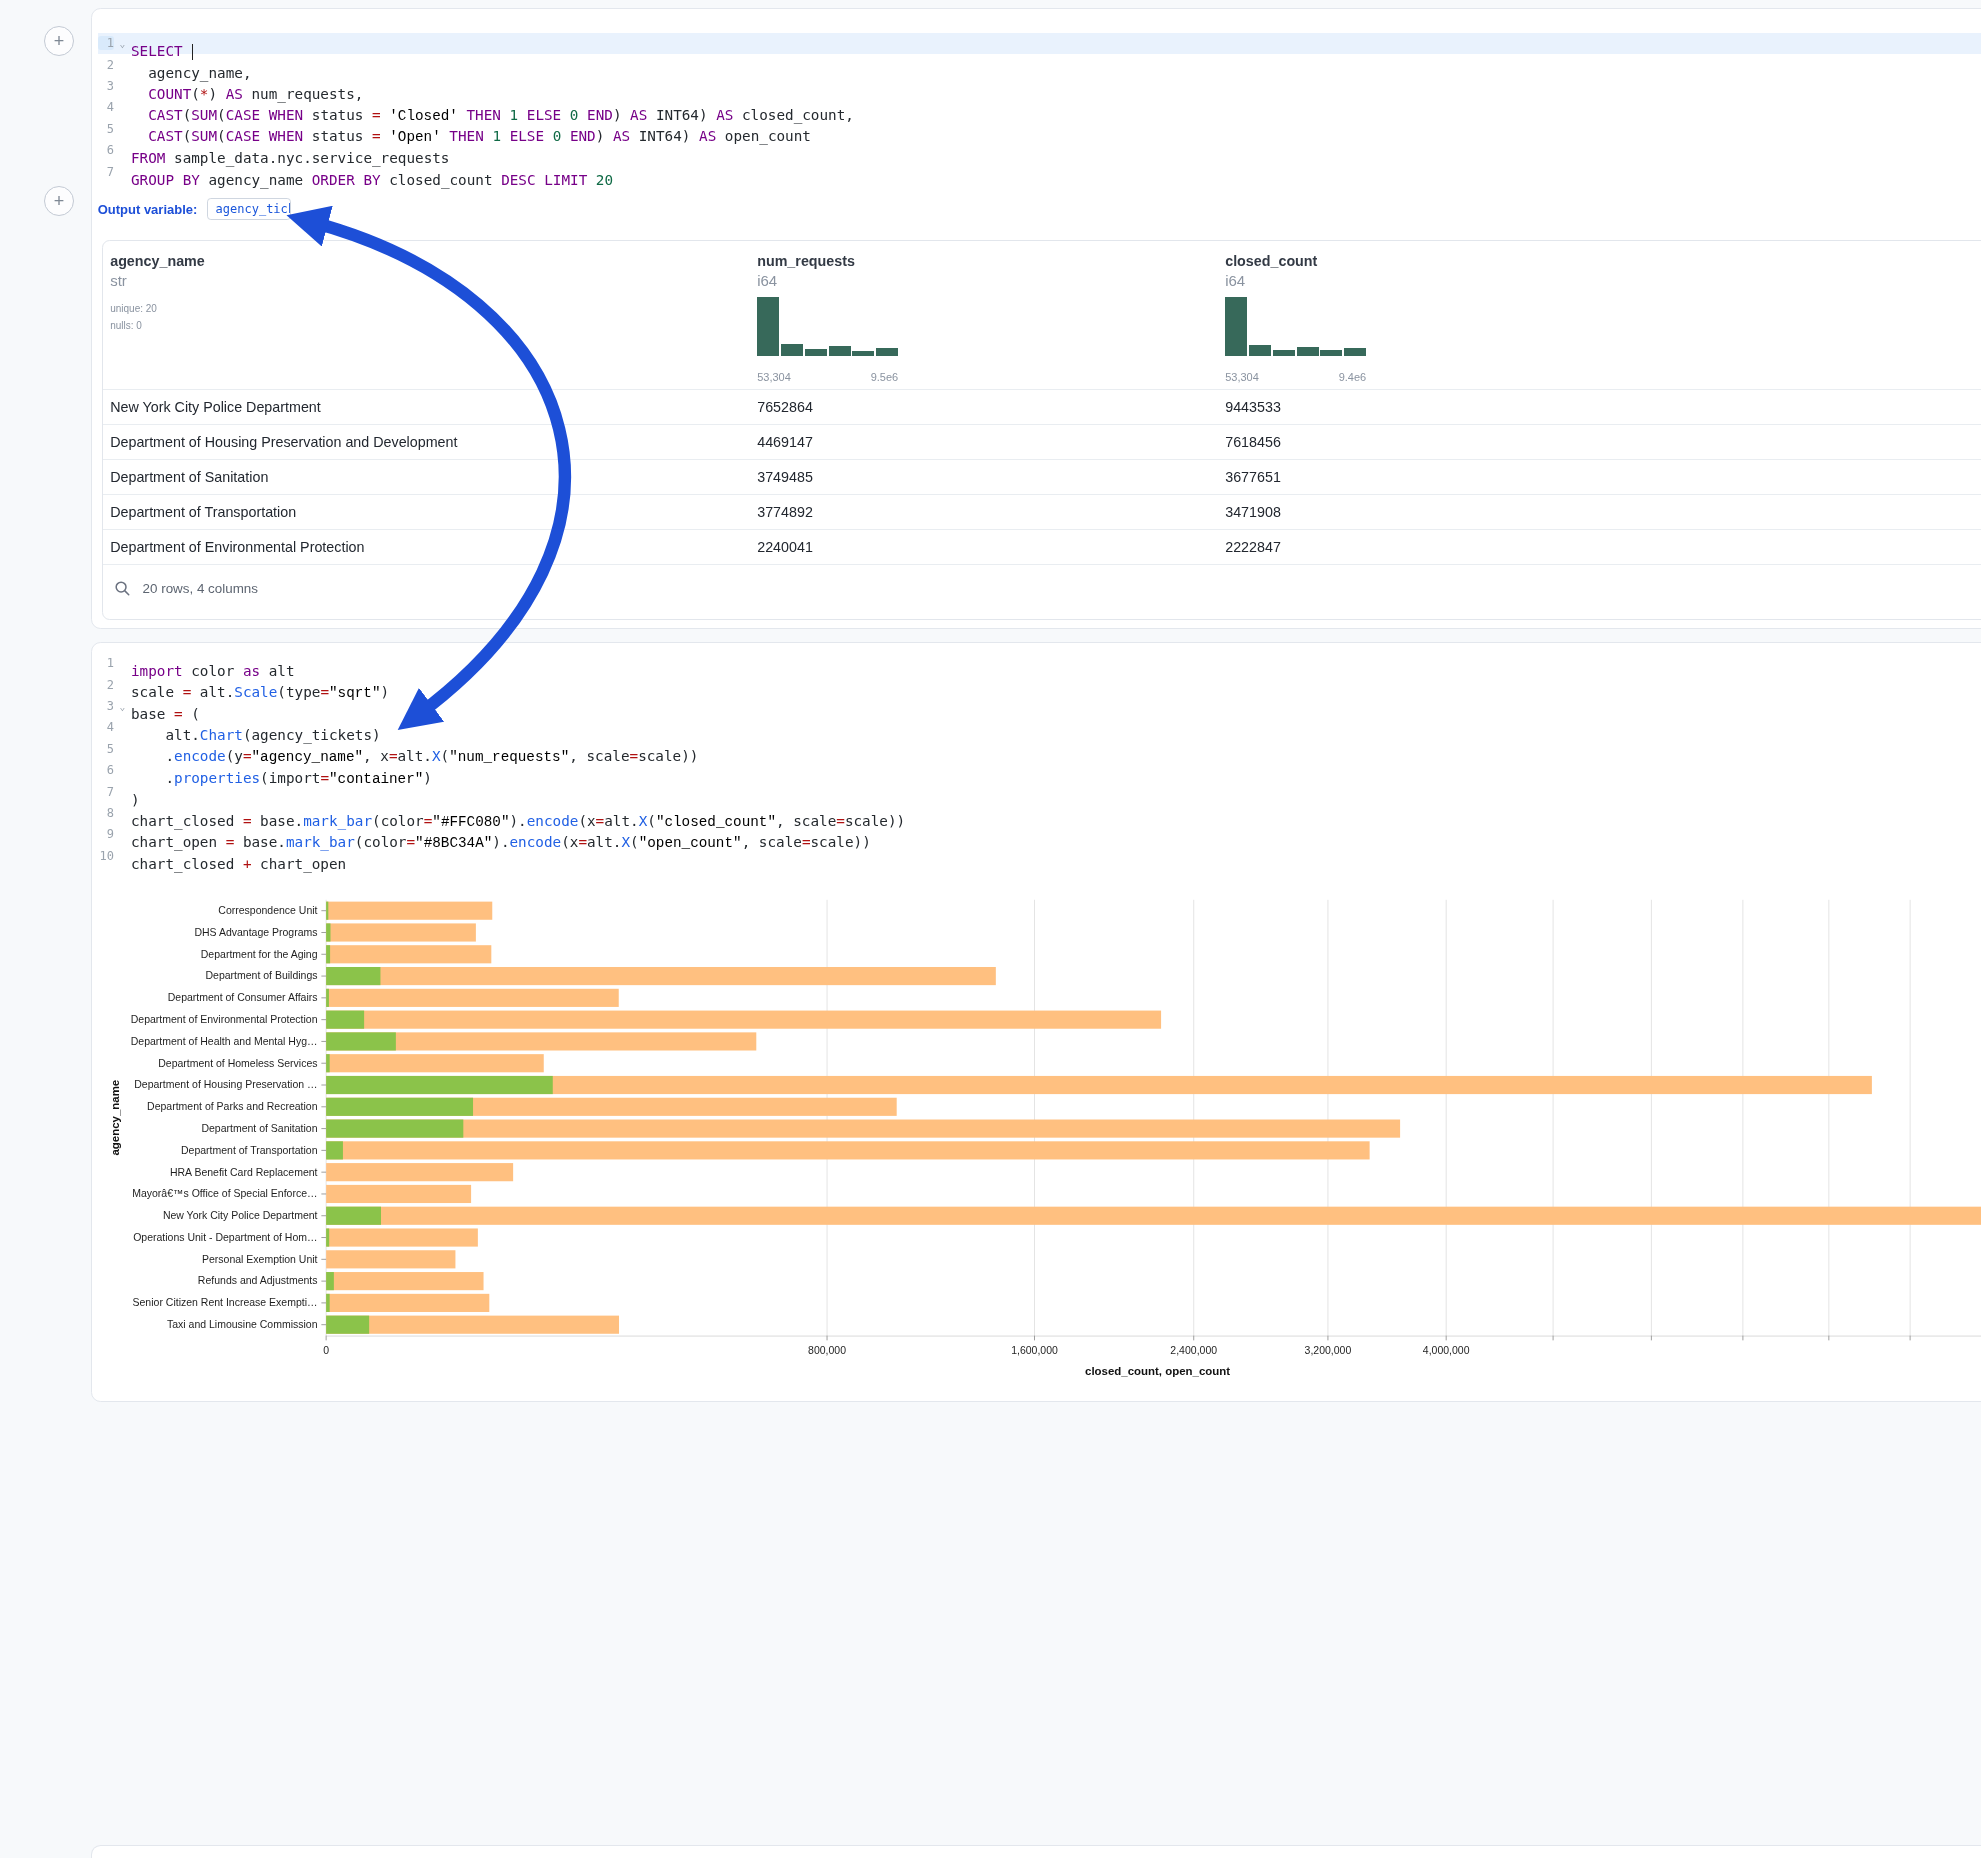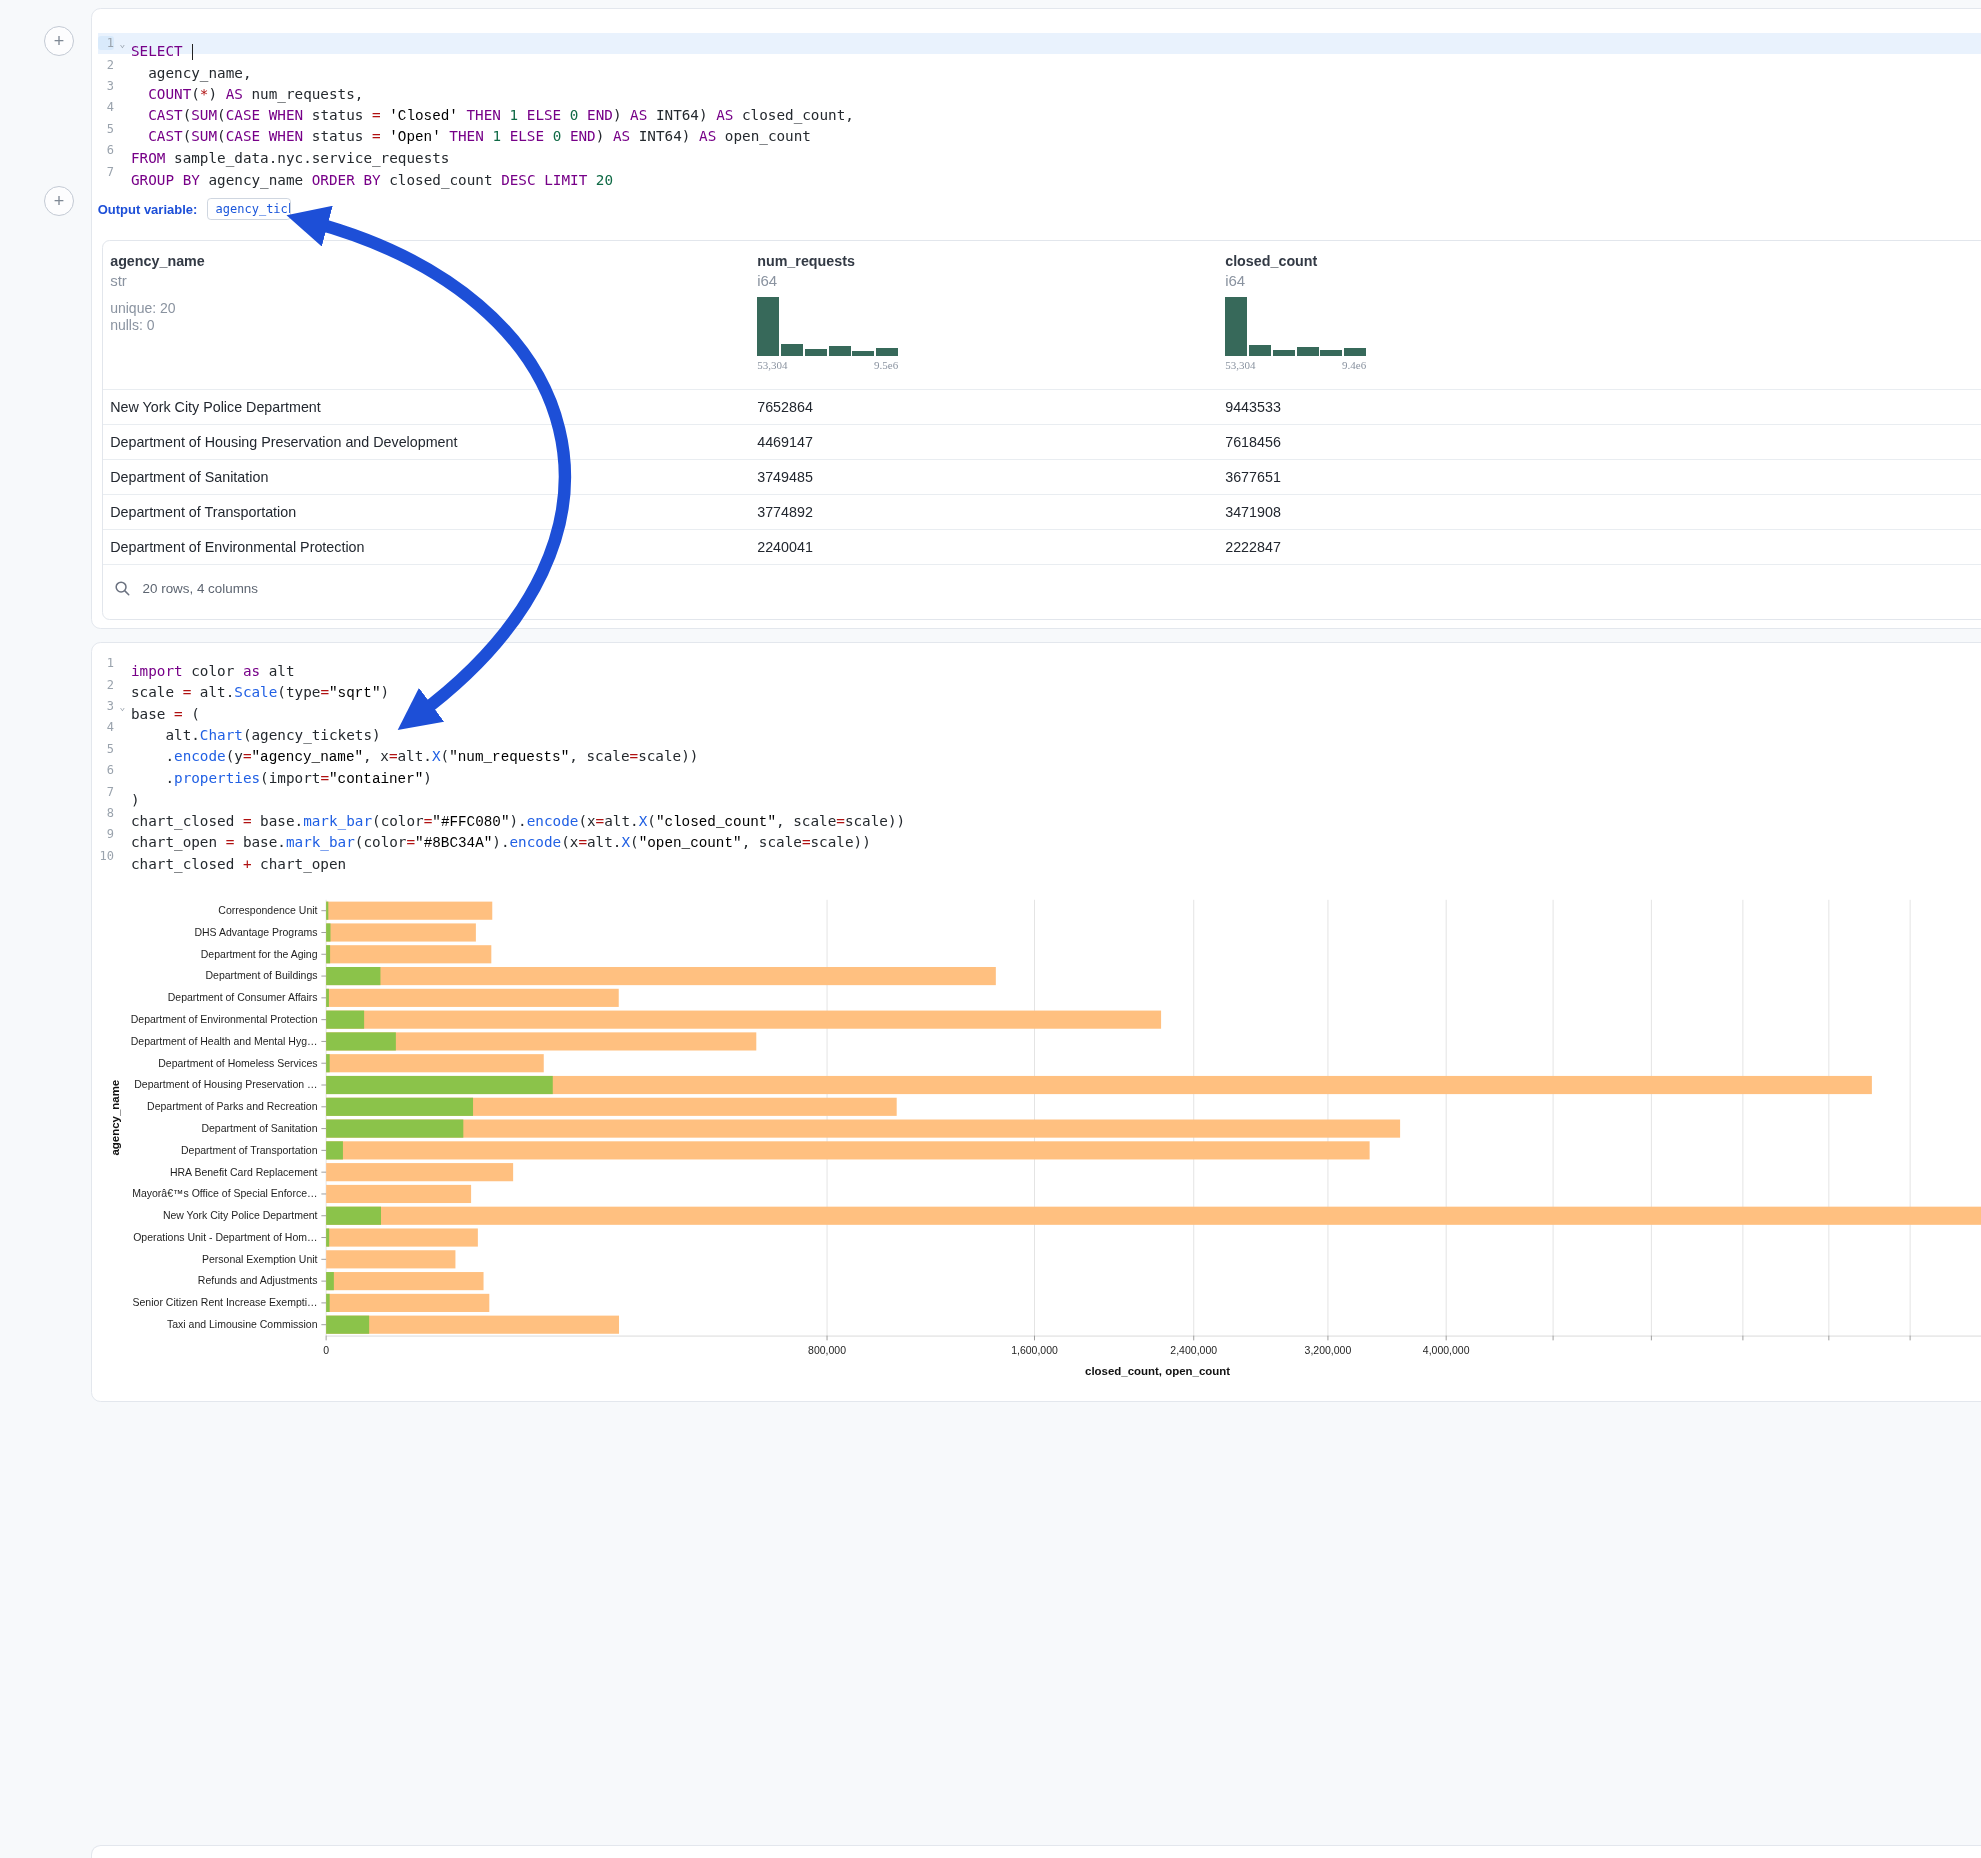--- a/index.html
+++ b/index.html
@@ -90,29 +90,29 @@
     border:1px solid #e2e6ec;border-radius:7.6px;
     overflow:hidden;
   }
   .t-header{
     display:grid;grid-template-columns:647px 468px 1fr;
     padding:12.4px 0 0 7.6px;
     height:148px;
   }
   .hdr-title{font-size:14.3px;font-weight:bold;color:#333a45;}
   .hdr-dtype{font-size:15px;color:#8a93a0;margin-top:2.9px;}
-  .hdr-meta{margin-top:11.5px;font-size:14px;color:#8a93a0;line-height:17px;}
+  .hdr-meta{margin-top:11.5px;font-size:10px;color:#8a93a0;line-height:17px;}
   .hist{
     width:141px;height:59px;margin-top:7.6px;
     display:flex;align-items:flex-end;gap:1.9px;
   }
   .hist-bar{flex:1;background:#37695a;}
   .hist-labels{
     width:141px;display:flex;justify-content:space-between;
-    font-size:11px;color:#8a93a0;margin-top:3px;font-family:Liberation Serif, serif;
+    font-size:11px;color:#8a93a0;margin-top:15px;
   }
   .t-body{border-bottom:1px solid #e9edf1;}
   .t-row{
     display:grid;grid-template-columns:647px 468px 1fr;
     height:35px;align-items:center;
     padding-left:7.6px;
     border-top:1px solid #e9edf1;
     font-size:14.3px;color:#22272f;
   }
   .t-footer{

